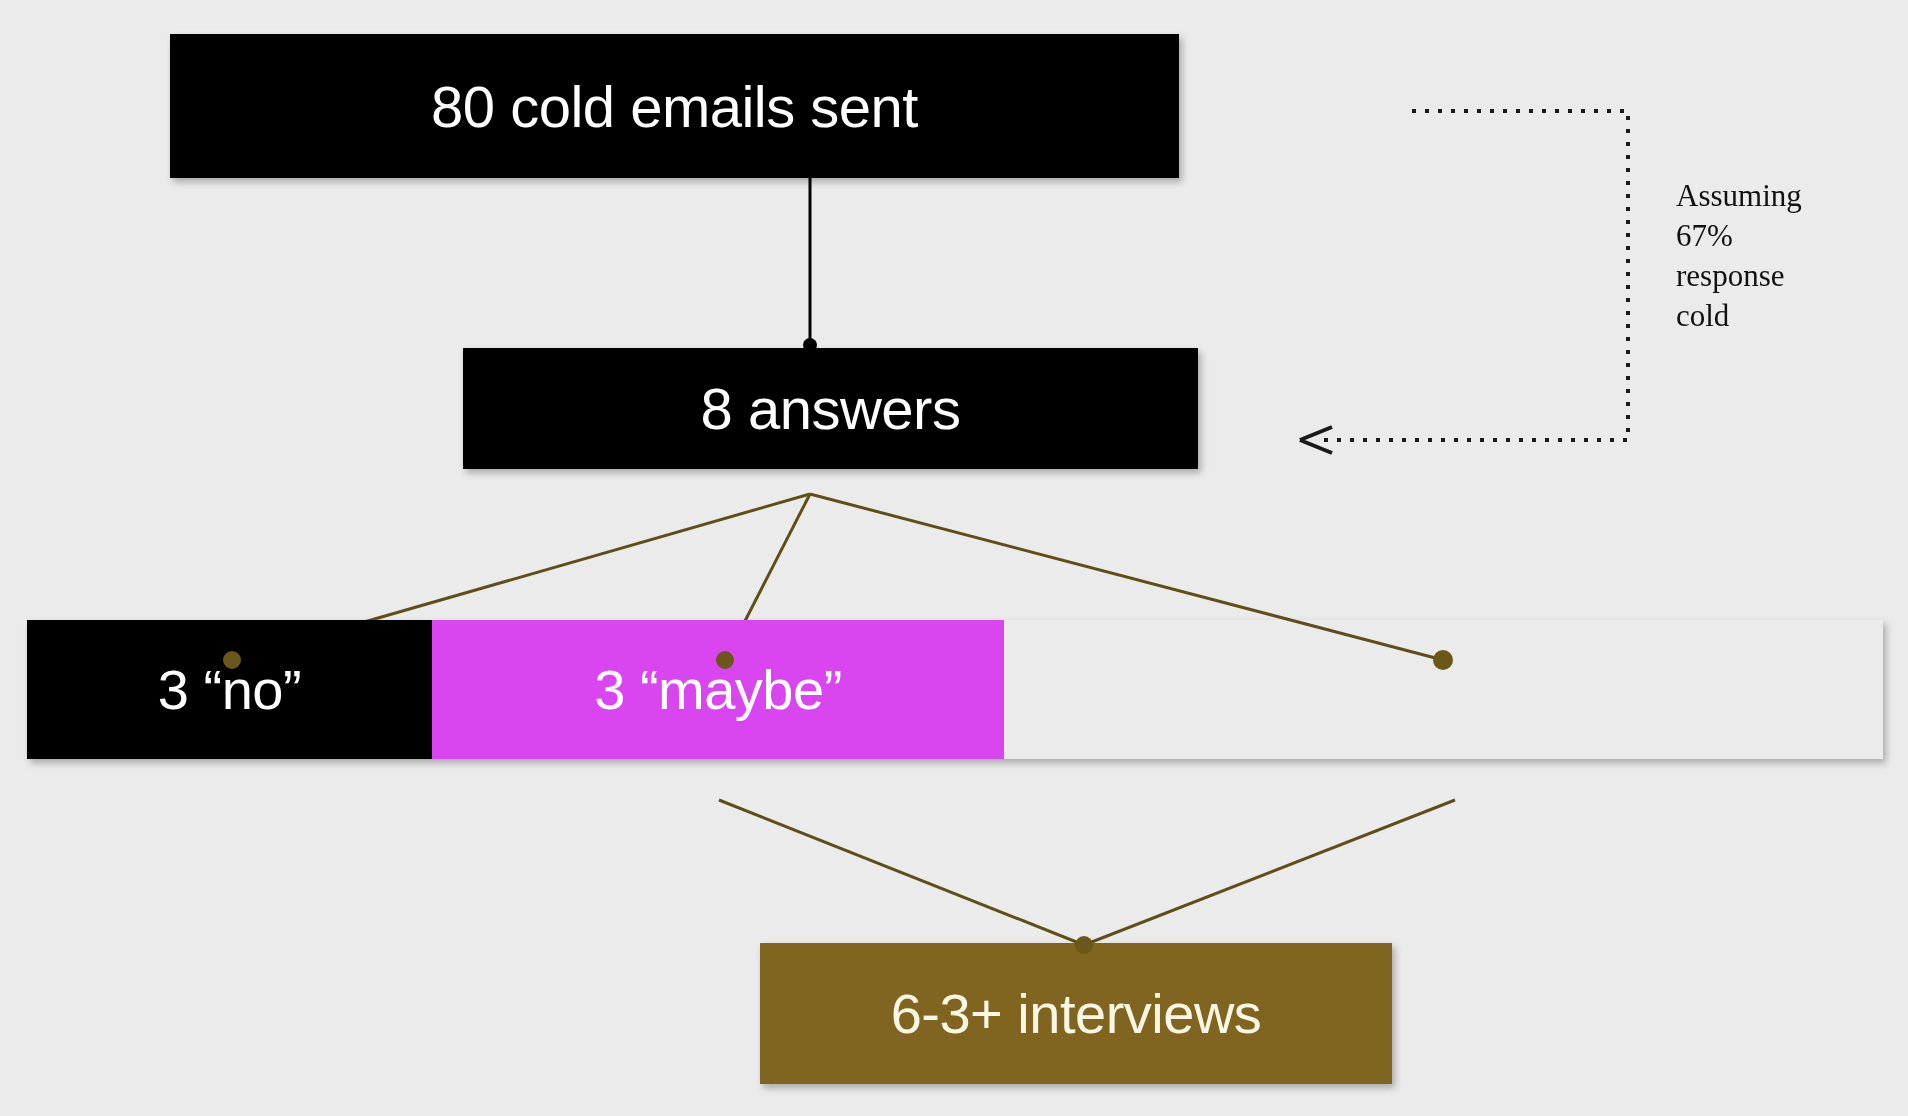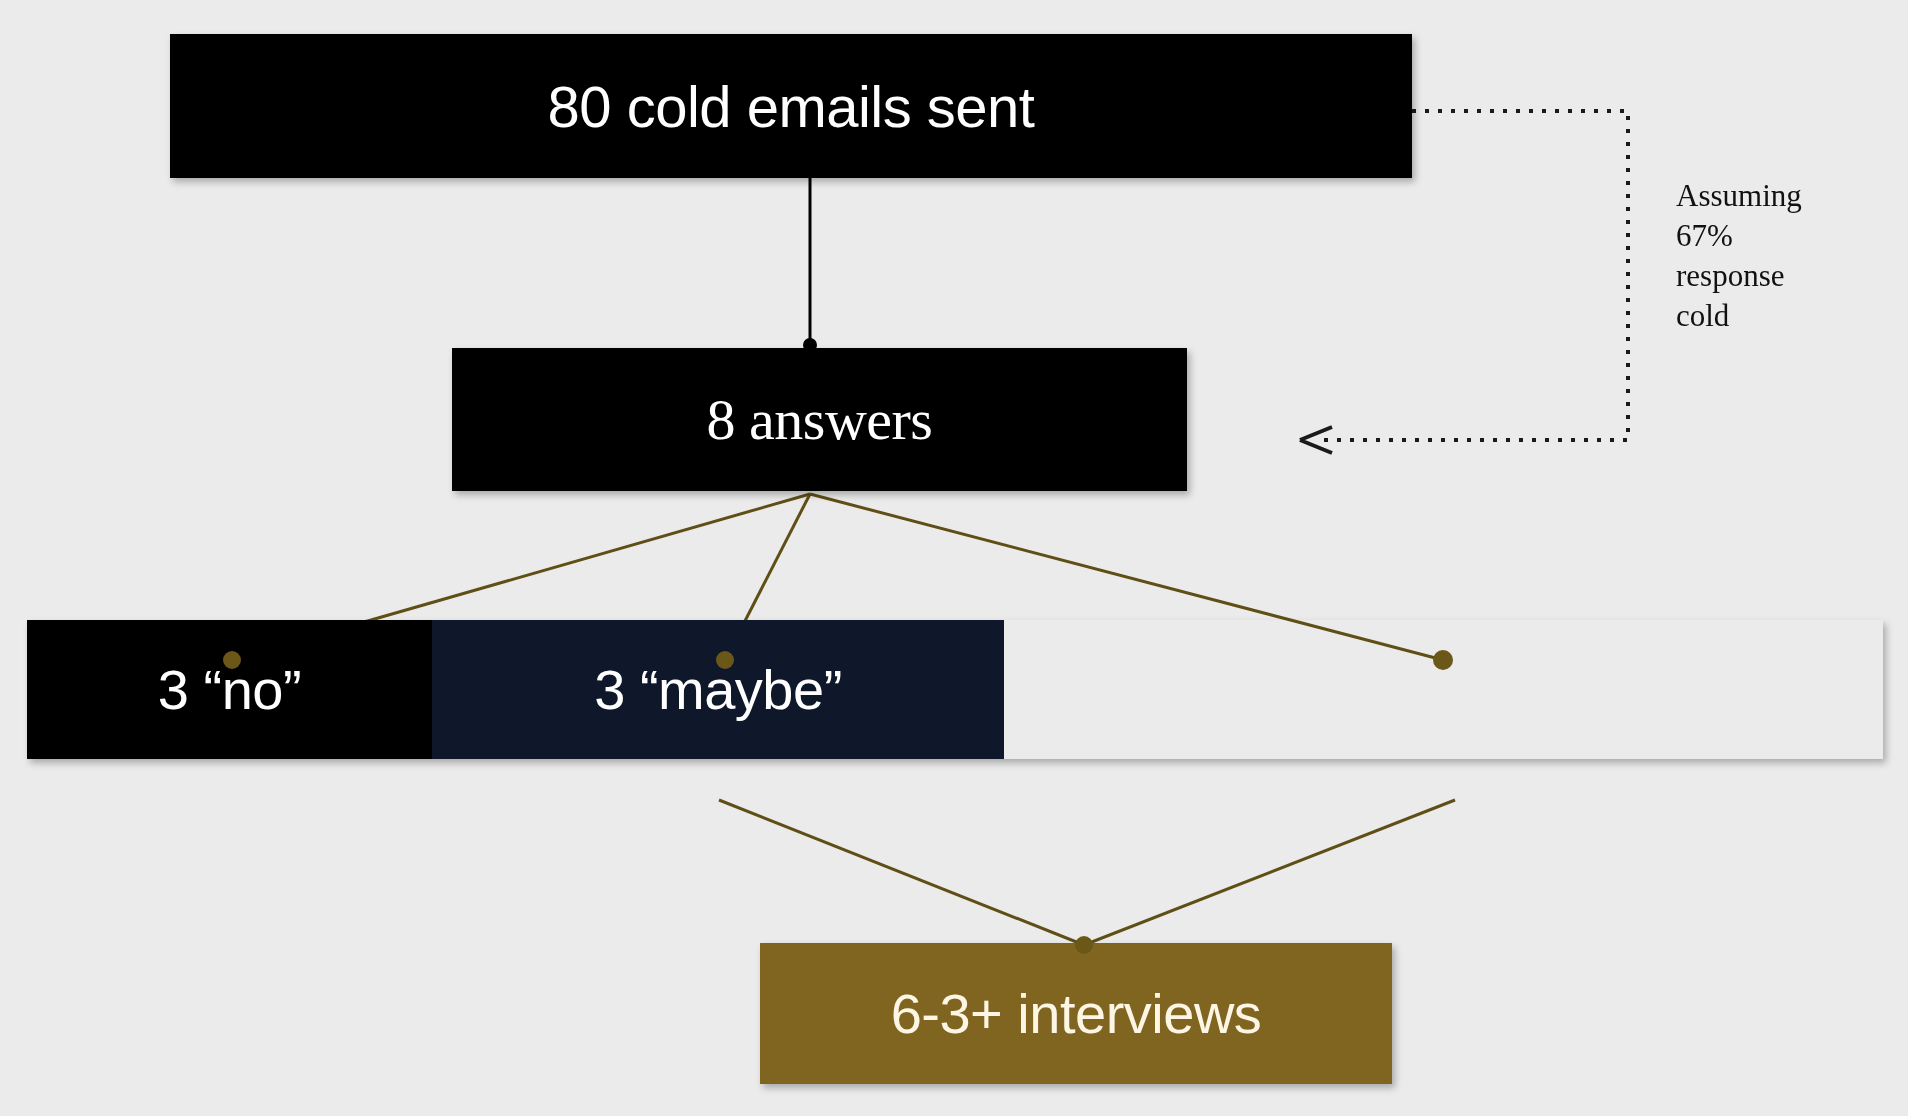--- a/index.html
+++ b/index.html
@@ -38,33 +38,32 @@
     box-shadow: 3px 4px 7px rgba(0,0,0,0.28);
     z-index: 3;
   }
 
   .node-black { background: #000000; }
 
   
   #node-emails {
     left: 170px;
     top: 34px;
-    width: 1242px;
+    width: 1009px;
     height: 144px;
     font-size: 58px;
   }
 
   
   #node-answers {
-    left: 452px;
+    left: 463px;
     top: 348px;
     width: 735px;
-    height: 143px;
+    height: 121px;
     font-size: 58px;
-    font-family: Liberation Serif, serif;
   }
 
   
   #outcome-bar {
     position: absolute;
     left: 27px;
     top: 620px;
     width: 1856px;
     height: 139px;
     display: flex;
@@ -146,21 +145,21 @@
   </div>
 
   <div class="node node-black" id="node-answers" style="background: rgb(0, 0, 0); color: rgb(255, 255, 255);">
     <span>8 answers</span>
   </div>
 
   <div id="outcome-bar">
     <div class="seg" id="seg-no" style="background: rgb(0, 0, 0); color: rgb(255, 255, 255);">
       <span>3 “no”</span>
     </div>
-    <div class="seg" id="seg-maybe" style="background: #0f172a; color: rgb(255, 255, 255);">
+    <div class="seg" id="seg-maybe" style="background: #d946ef; color: rgb(255, 255, 255);">
       <span>3 “maybe”</span>
     </div>
   </div>
 
   <div class="node" id="node-interviews" style="background: rgb(128, 101, 32); color: rgb(253, 246, 228);">
     <span>6-3+ interviews</span>
   </div>
 
   <div id="annotation" style="color: rgb(17, 17, 17);">
     <div>Assuming</div>

